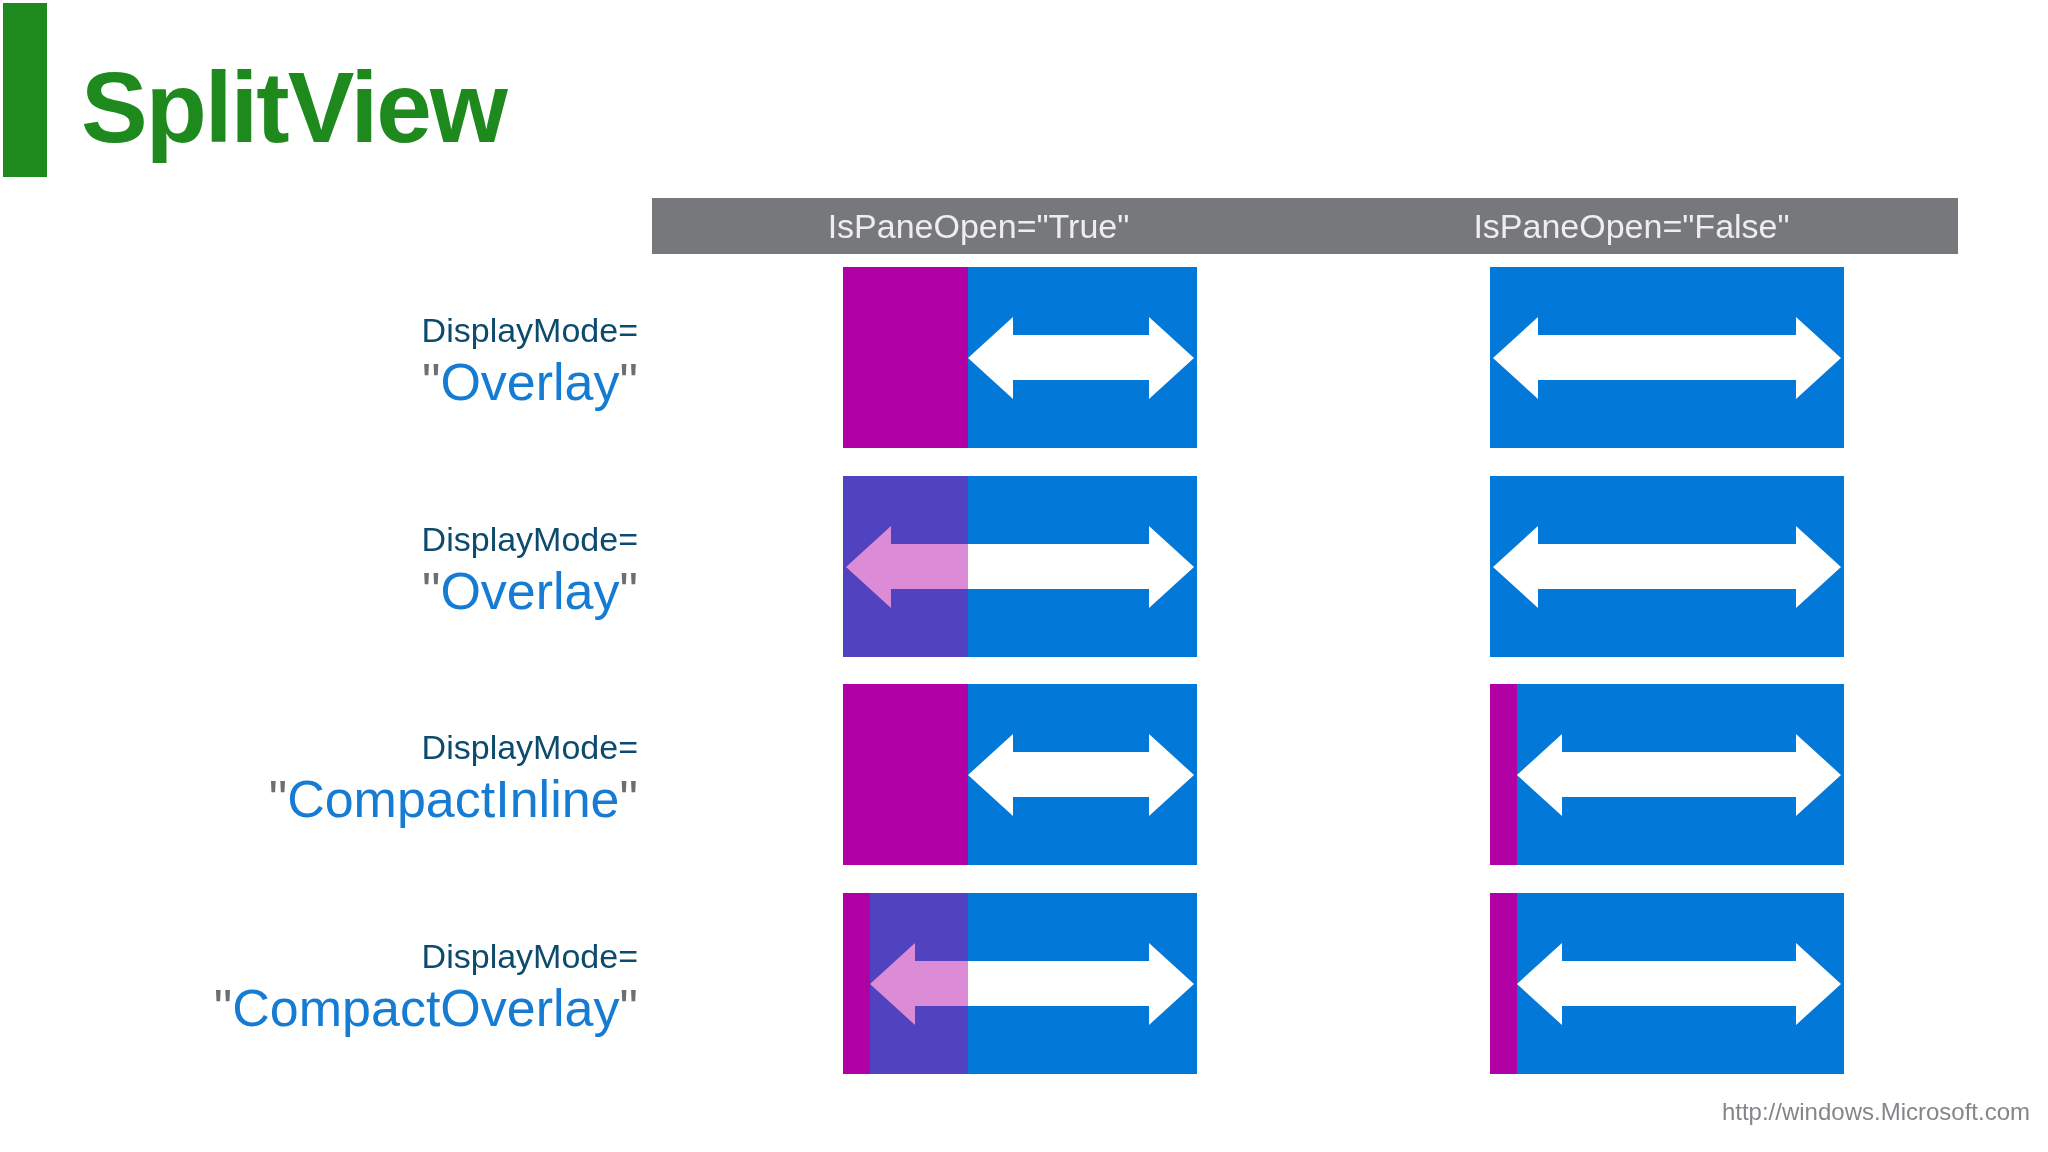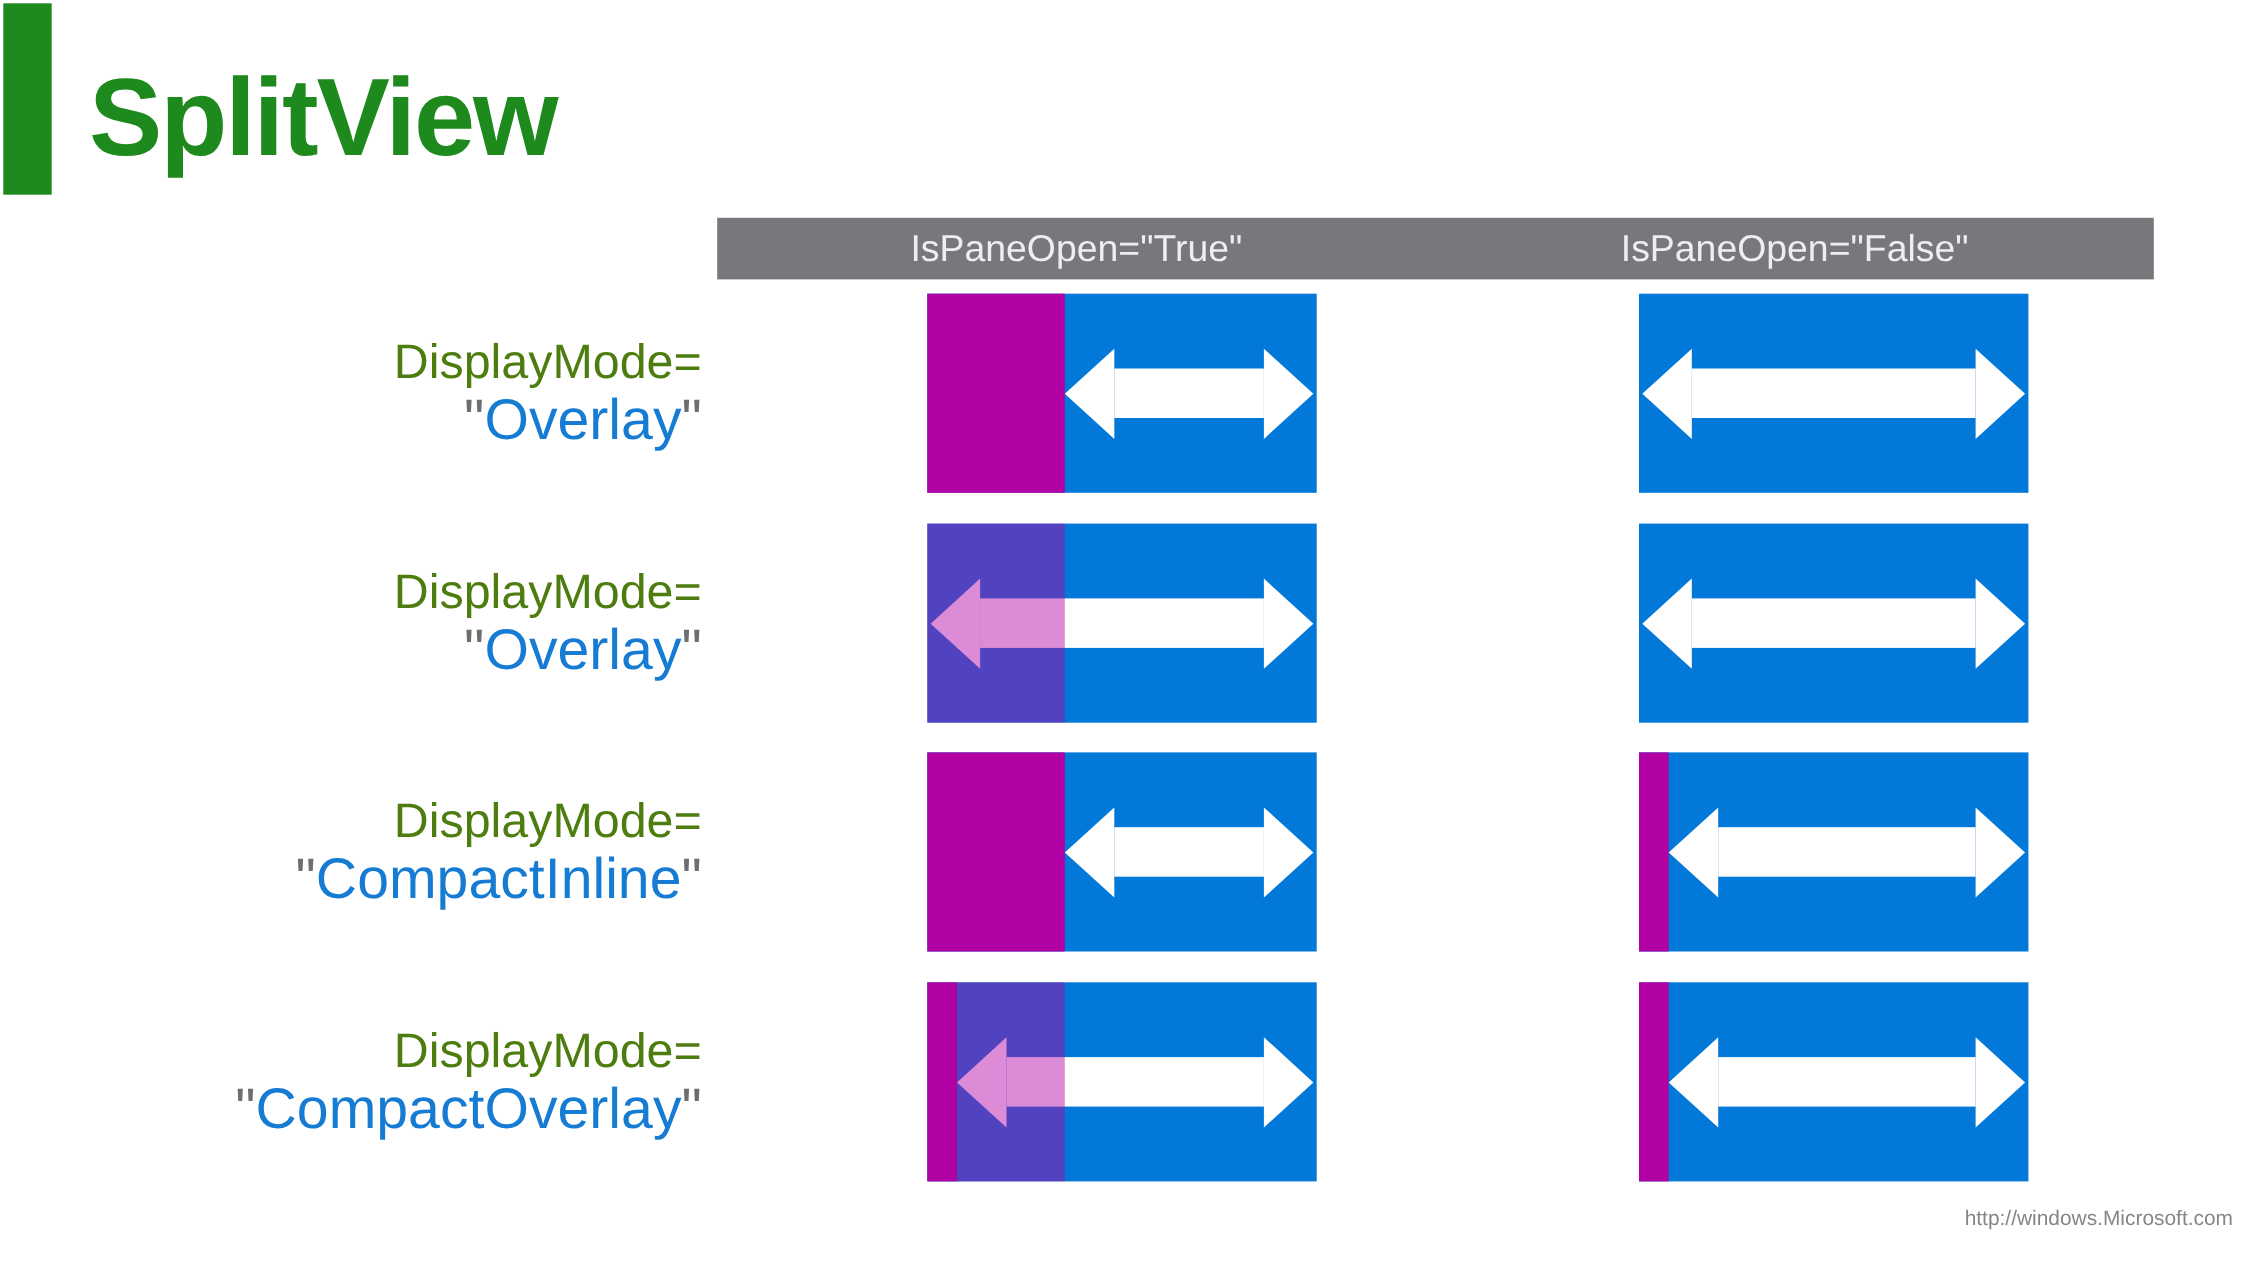--- a/index.html
+++ b/index.html
@@ -16,41 +16,41 @@
   
   .header-bar{
     position:absolute;left:652px;top:198px;width:1306px;height:56px;background:#77787b;
     display:flex;
   }
   .col-header{
     flex:1;text-align:center;line-height:56px;font-size:34px;color:#eeeef0;font-weight:400;
   }
   
   .rowlabel{position:absolute;left:0;width:638px;text-align:right;}
-  .rowlabel .prop{font-size:44px;line-height:42px;color:#4d7c0f;}
+  .rowlabel .prop{font-size:34px;line-height:42px;color:#0c4a6e;}
   .rowlabel .val{font-size:52px;line-height:62px;color:#167bd2;}
   .rowlabel .val .q{color:#6d6e71;}
   
   .cell{position:absolute;background:#0278d8;}
   .pane{position:absolute;top:0;bottom:0;}
   .pane.solid{left:0;width:125px;background:#b100a4;z-index:1;}
   .pane.strip{left:0;width:27px;background:#b100a4;z-index:1;}
   .pane.overlay{left:0;width:125px;background:rgba(177,0,164,0.45);z-index:3;}
   .pane.overlay.after-strip{left:27px;width:98px;}
   .arrow{
     position:absolute;right:3px;top:50%;transform:translateY(-50%);
     height:82px;display:flex;align-items:center;z-index:2;
   }
   .arrow .head{width:0;height:0;border-top:41px solid transparent;border-bottom:41px solid transparent;}
   .arrow .head.l{border-right:45px solid #ffffff;}
   .arrow .head.r{border-left:45px solid #ffffff;}
   .arrow .shaft{flex:1;height:45px;background:#ffffff;}
   
   .footer{
-    position:absolute;right:18px;top:1098px;font-size:19px;color:#85868a;
+    position:absolute;right:18px;top:1098px;font-size:24px;color:#85868a;
   }
 </style>
 </head>
 <body>
 
 <div class="slide">
 
   <div class="accent-bar"></div>
   <h1 class="title">SplitView</h1>
 

